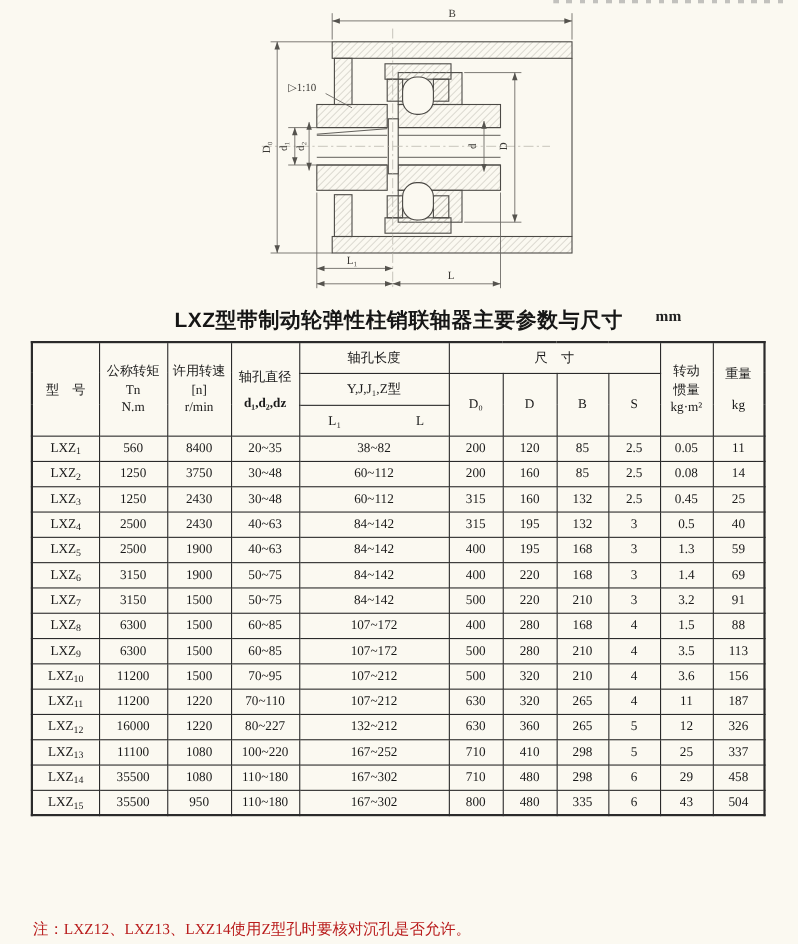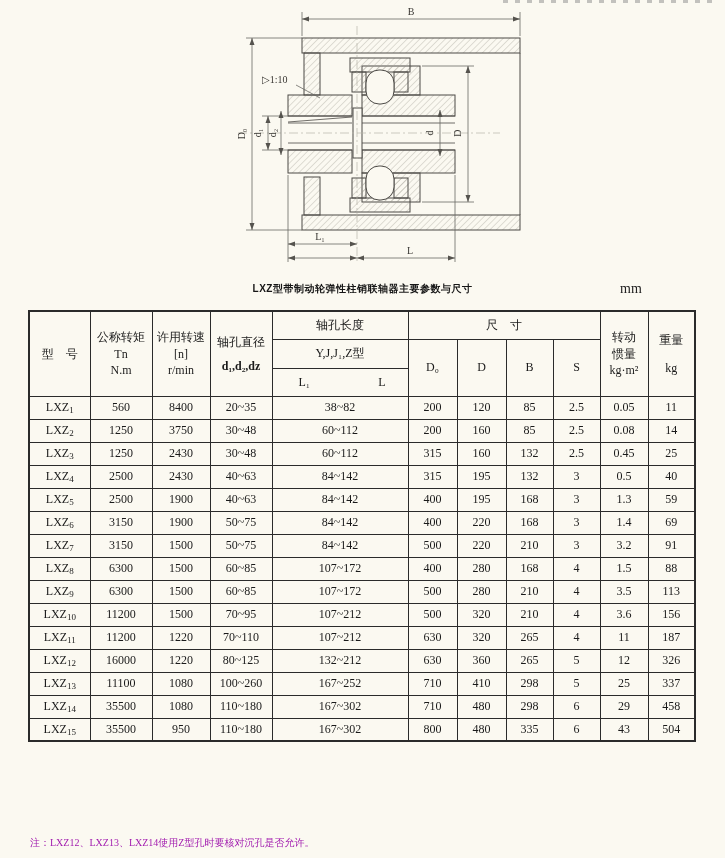--- a/index.html
+++ b/index.html
@@ -22,43 +22,43 @@
   .capsule{fill:#fbf9f1;stroke:#4c4a46;stroke-width:1;}
   .bore{stroke:#4c4a46;stroke-width:.8;}
   .cl{stroke:#b8b4aa;stroke-width:.7;stroke-dasharray:9 3 2 3;}
   .dim{stroke:#6b6964;stroke-width:.8;fill:none;}
   .arr{fill:#55534e;stroke:none;}
   .dimtxt{font-family:"Liberation Serif",serif;font-size:10px;fill:#3a3834;}
   
   .title-row{position:absolute;top:278px;left:0;width:100%;text-align:center;}
   .doc-title{
     font-family:"Liberation Sans",sans-serif;font-weight:600;
-    font-size:10px;letter-spacing:.5px;color:#161616;
+    font-size:19px;letter-spacing:.5px;color:#161616;
   }
-  .unit{position:absolute;top:281px;left:620px;font-size:14px;color:#222;}
+  .unit{position:absolute;top:281px;left:596px;font-size:14px;color:#222;font-weight:bold;}
   
   table.spec{
     position:absolute;top:310px;left:28px;width:666px;
     border-collapse:collapse;table-layout:fixed;
     border:2px solid #2b2b2b;
     font-size:12px;color:#1a1a1a;
   }
   table.spec td{
     border:1px solid #2b2b2b;text-align:center;vertical-align:middle;
     padding:0;line-height:1.35;overflow:hidden;
   }
   thead tr.h1{height:28px;} thead tr.h2{height:29px;} thead tr.h3{height:28px;}
   tbody tr{height:23px;}
   .gap{margin-top:8px;font-weight:bold;}
   .gap2{margin-top:12px;}
   .l-cell{padding:0 14px;}
   .l-cell .flex{display:flex;justify-content:space-between;padding:0 22px 0 26px;}
   .subnum{font-size:9px;vertical-align:-2px;}
   
-  .note{position:absolute;top:836px;left:30px;font-size:10px;color:#a21caf;}
+  .note{position:absolute;top:836px;left:30px;font-size:14px;color:#b91c1c;}
 </style>
 </head>
 <body>
 
 <div class="page">
 
   <div class="cropped-frag"></div>
 
   <svg class="drawing" viewBox="0 0 725 272">
     <defs>
@@ -390,34 +390,34 @@
           <td>320</td>
           <td>265</td>
           <td>4</td>
           <td>11</td>
           <td>187</td>
         </tr>
         <tr>
           <td><span>LXZ</span><span class="subnum">12</span></td>
           <td>16000</td>
           <td>1220</td>
-          <td>80~125</td>
+          <td>80~227</td>
           <td>132~212</td>
           <td>630</td>
           <td>360</td>
           <td>265</td>
           <td>5</td>
           <td>12</td>
           <td>326</td>
         </tr>
         <tr>
           <td><span>LXZ</span><span class="subnum">13</span></td>
           <td>11100</td>
           <td>1080</td>
-          <td>100~260</td>
+          <td>100~220</td>
           <td>167~252</td>
           <td>710</td>
           <td>410</td>
           <td>298</td>
           <td>5</td>
           <td>25</td>
           <td>337</td>
         </tr>
         <tr>
           <td><span>LXZ</span><span class="subnum">14</span></td>

